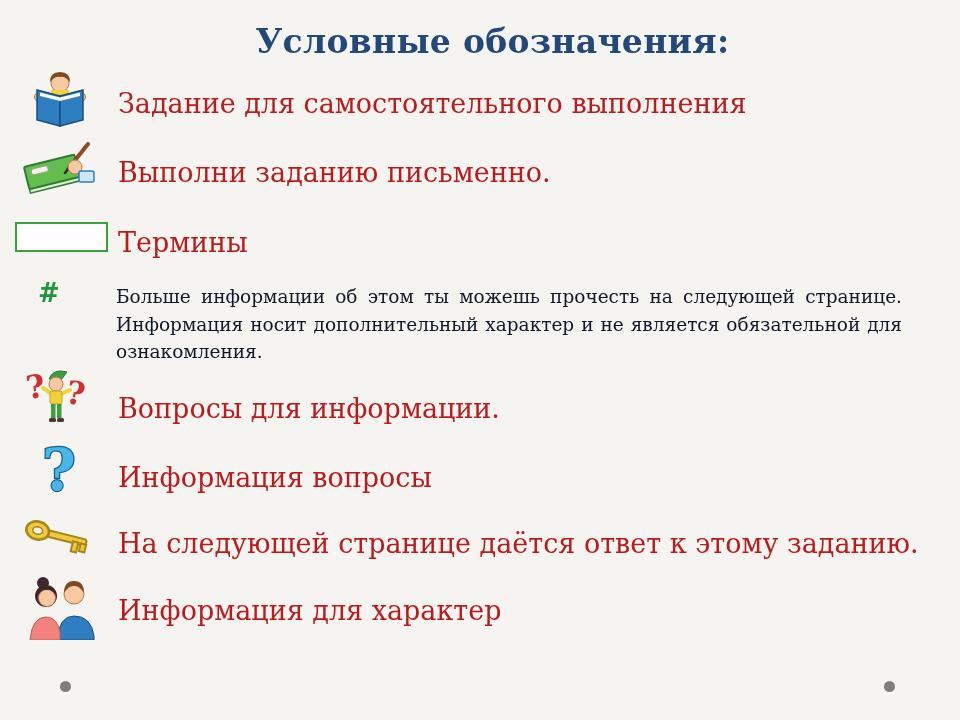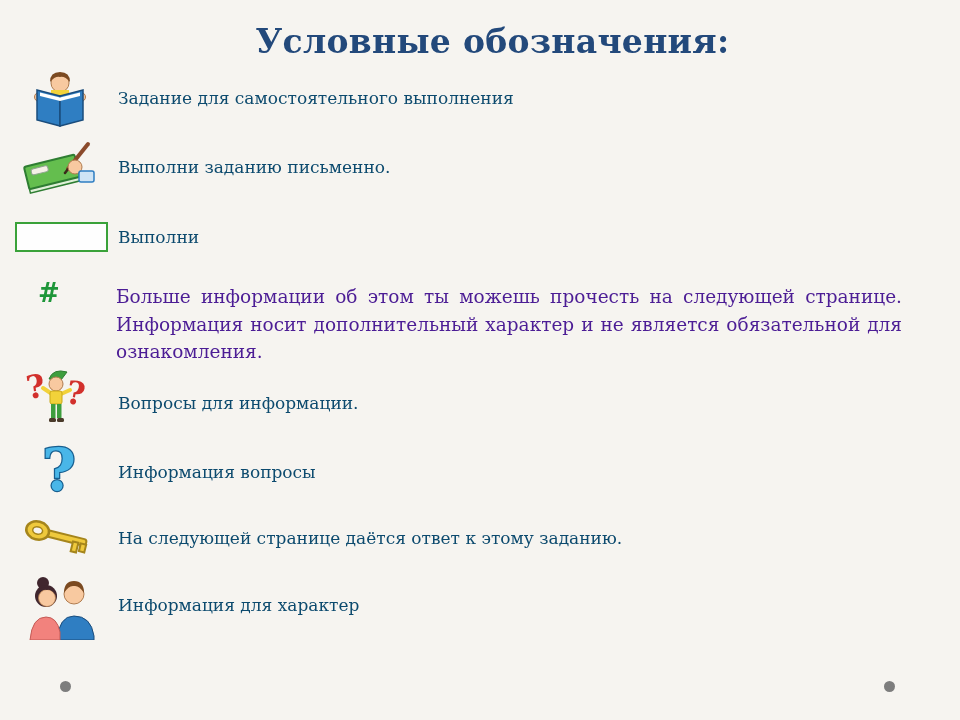--- a/index.html
+++ b/index.html
@@ -10,25 +10,25 @@
     padding-left:25px;
   }
   .title {
     position:absolute; top:22px; left:0; width:100%;
     text-align:center; margin:0;
     font-size:33px; font-weight:bold; color:#23497B;
     letter-spacing:0.3px;
   }
   .label {
     position:absolute; left:118px;
-    font-size:17px; color:#0c4a6e; white-space:nowrap;text-align:center;
+    font-size:27px; color:#b91c1c; white-space:nowrap;text-align:center;
   }
   .para {
     position:absolute; left:116px; top:283px; width:786px;
-    font-size:18.5px; line-height:27.5px; color:#4c1d95;
+    font-size:18.5px; line-height:27.5px; color:#0f172a;
     text-align:justify;
   }
   .icon { position:absolute; }
   .terms-box {
     position:absolute; left:15px; top:222px; width:89px; height:26px;
     background:#FEFEFE; border:2px solid #3AA23A;
   }
   .hash {
     position:absolute; left:38px; top:278px;
     font-family:"DejaVu Sans", sans-serif;
@@ -68,21 +68,21 @@
       <rect x="11" y="24" width="17" height="6" rx="2" fill="#F5F0E6" stroke="#8FA38F" stroke-width="1"></rect>
     </g>
     <line x1="66" y1="4" x2="46" y2="29" stroke="#8B4A2B" stroke-width="4" stroke-linecap="round"></line>
     <line x1="46" y1="29" x2="43" y2="33" stroke="#3A2A1A" stroke-width="2.5" stroke-linecap="round"></line>
     <circle cx="53" cy="27" r="7" fill="#F8C9A0" stroke="#B07B4E"></circle>
     <rect x="57" y="31" width="15" height="11" rx="2" fill="#CFE4F5" stroke="#2F7EC2" stroke-width="1.5"></rect>
   </svg>
   <div class="label" style="top:157px">Выполни заданию письменно.</div>
 
   <div class="terms-box"></div>
-  <div class="label" style="top:227px">Выполни</div>
+  <div class="label" style="top:227px">Термины</div>
 
   <div class="hash">#</div>
   <div class="para">Больше информации об этом ты можешь прочесть на следующей странице. Информация носит дополнительный характер и не является обязательной для ознакомления.</div>
 
   <svg class="icon" style="left:22px; top:366px;" width="70" height="58" viewBox="0 0 70 58">
     <text x="4" y="32" font-size="32" font-weight="bold" fill="#D2302C" font-family="DejaVu Serif, serif" transform="rotate(-8 12 20)">?</text>
     <text x="44" y="38" font-size="32" font-weight="bold" fill="#D2302C" font-family="DejaVu Serif, serif" transform="rotate(10 52 28)">?</text>
     <path d="M27 13 Q31 2 45 6 L39 14 Z" fill="#3E9E3E" stroke="#2E7D32"></path>
     <circle cx="34" cy="18" r="7" fill="#F8C9A0" stroke="#B07B4E"></circle>
     <line x1="30" y1="28" x2="21" y2="22" stroke="#F2D23A" stroke-width="4" stroke-linecap="round"></line>

